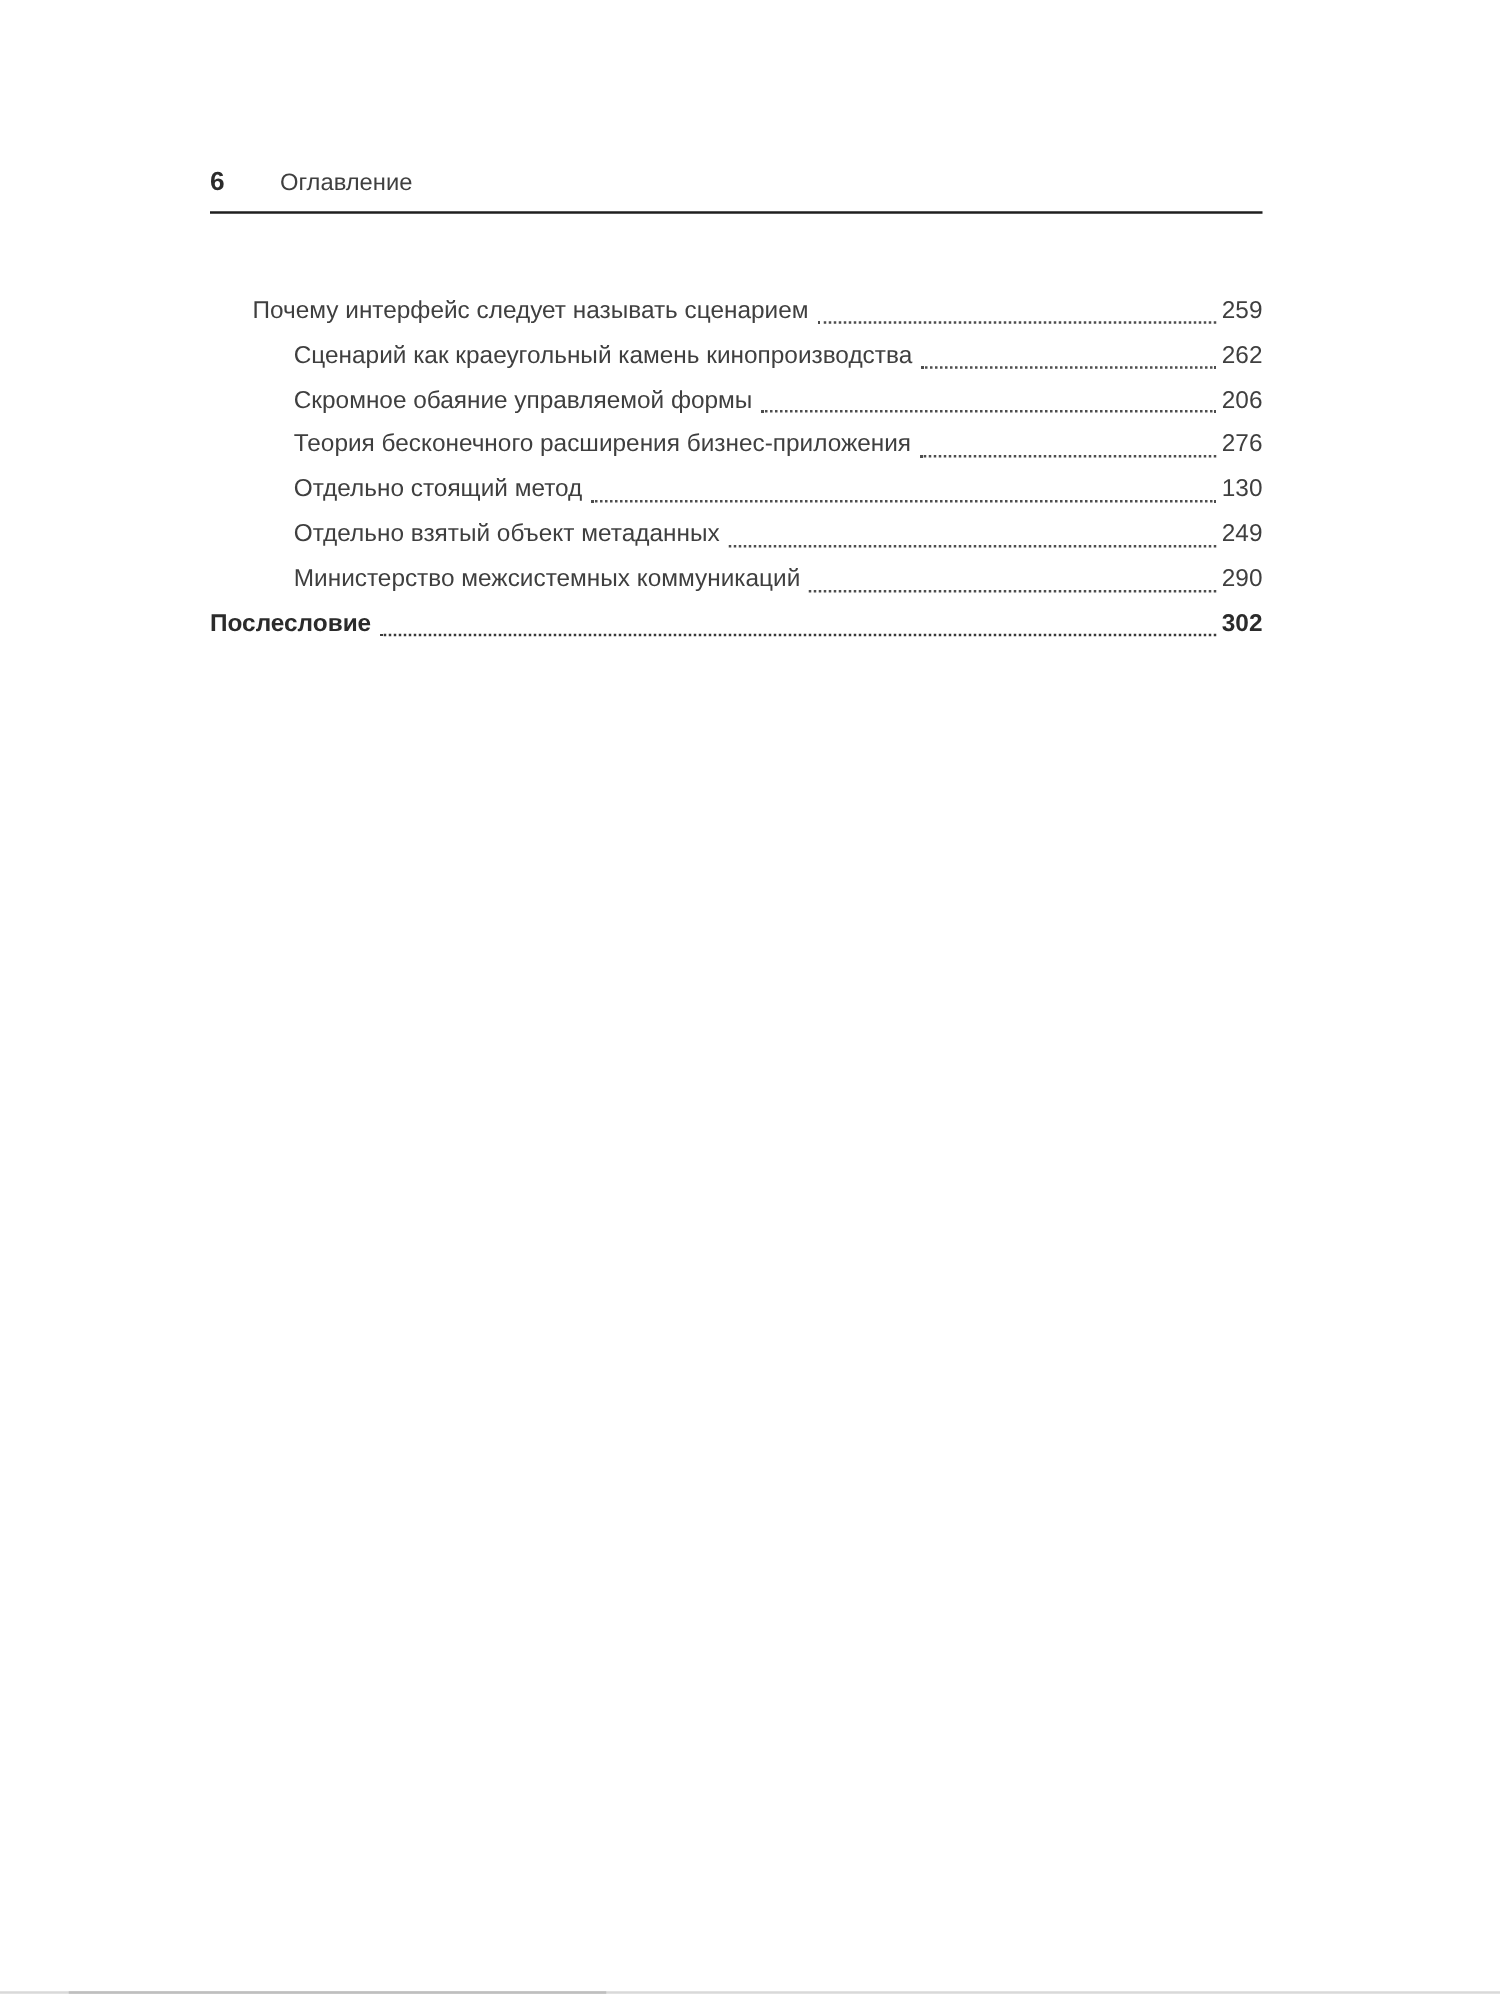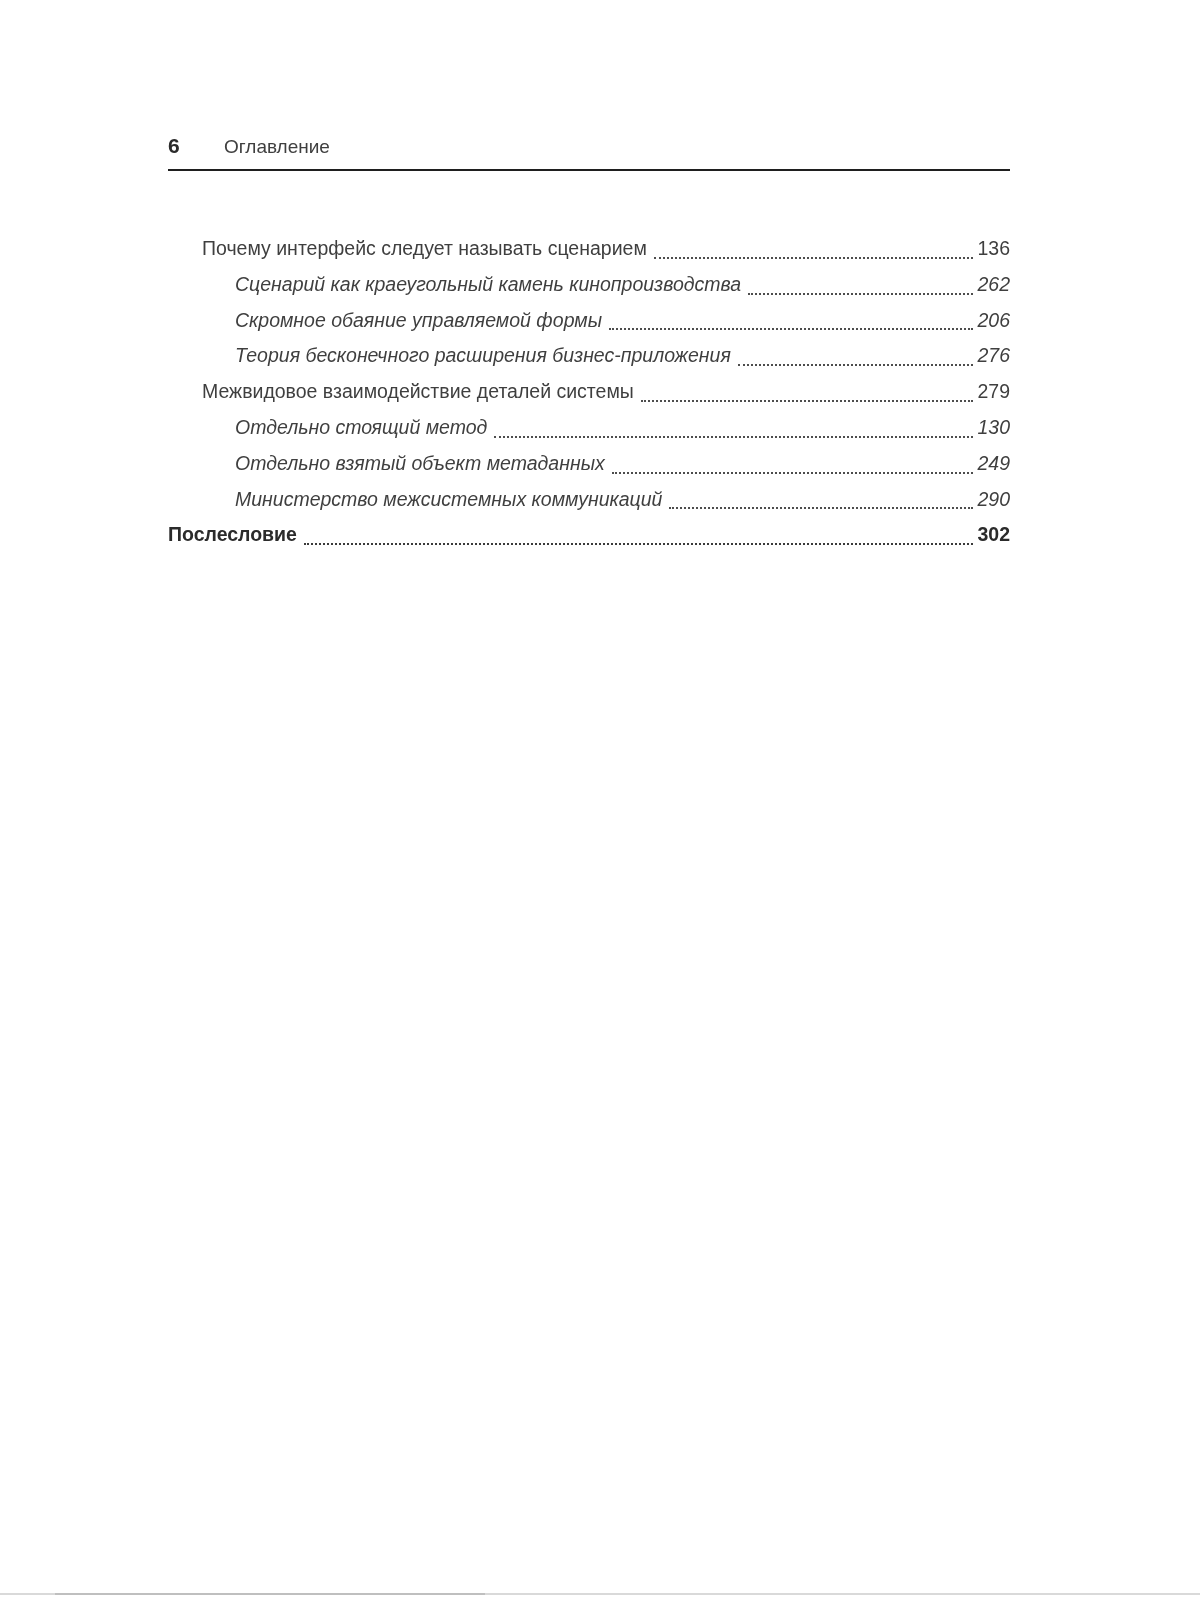--- a/index.html
+++ b/index.html
@@ -59,21 +59,21 @@
   }
   .toc-entry .toc-label { flex: 0 0 auto; }
   .toc-entry .leader {
     flex: 1 1 auto;
     margin: 0 4px 8px 7px;
     border-bottom: 2px dotted #4d4d4d;
     min-width: 20px;
   }
   .toc-entry .toc-page { flex: 0 0 auto; }
   .lvl1 { padding-left: 34px; }
-  .lvl2 { padding-left: 67px; font-style: italic; }
+  .lvl2 { padding-left: 67px; }
   .afterword {
     font-weight: bold;
     color: #2b2b2b;
   }
   .afterword .leader { border-bottom: 2.5px dotted #3a3a3a; }
   
   .bottom-edge {
     position: absolute;
     left: 0;
     right: 0;
@@ -100,46 +100,41 @@
       <span class="page-number">6</span>
       <span class="header-title">Оглавление</span>
     </div>
     <div class="header-rule"></div>
 
     <div class="toc">
 
       <div class="toc-entry lvl1">
         <span class="toc-label">Почему интерфейс следует называть сценарием</span>
         <span class="leader"></span>
-        <span class="toc-page">136</span>
+        <span class="toc-page">259</span>
       </div>
 
       <div class="toc-entry lvl2">
         <span class="toc-label">Сценарий как краеугольный камень кинопроизводства</span>
         <span class="leader"></span>
         <span class="toc-page">262</span>
       </div>
 
       <div class="toc-entry lvl2">
         <span class="toc-label">Скромное обаяние управляемой формы</span>
         <span class="leader"></span>
         <span class="toc-page">206</span>
       </div>
 
       <div class="toc-entry lvl2">
         <span class="toc-label">Теория бесконечного расширения бизнес-приложения</span>
         <span class="leader"></span>
         <span class="toc-page">276</span>
       </div>
 
-      <div class="toc-entry lvl1">
-        <span class="toc-label">Межвидовое взаимодействие деталей системы</span>
-        <span class="leader"></span>
-        <span class="toc-page">279</span>
-      </div>
 
       <div class="toc-entry lvl2">
         <span class="toc-label">Отдельно стоящий метод</span>
         <span class="leader"></span>
         <span class="toc-page">130</span>
       </div>
 
       <div class="toc-entry lvl2">
         <span class="toc-label">Отдельно взятый объект метаданных</span>
         <span class="leader"></span>

